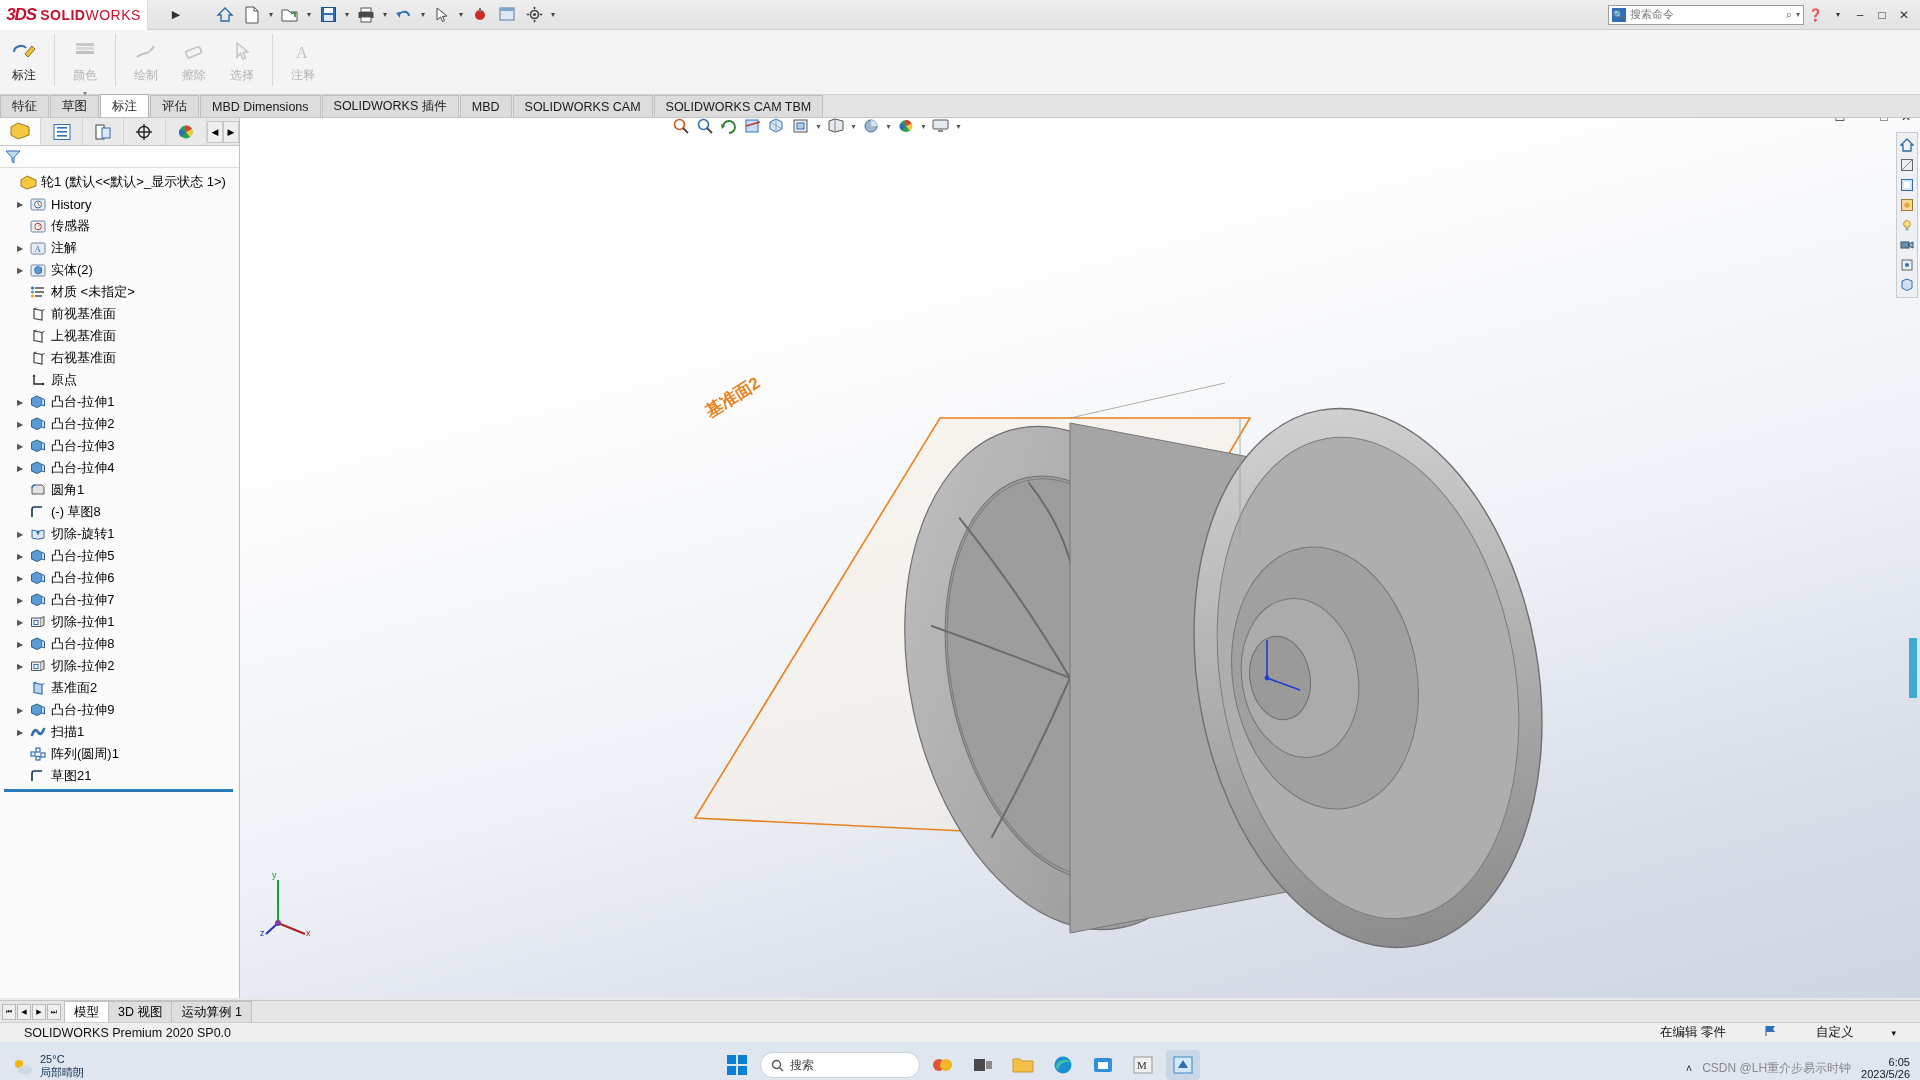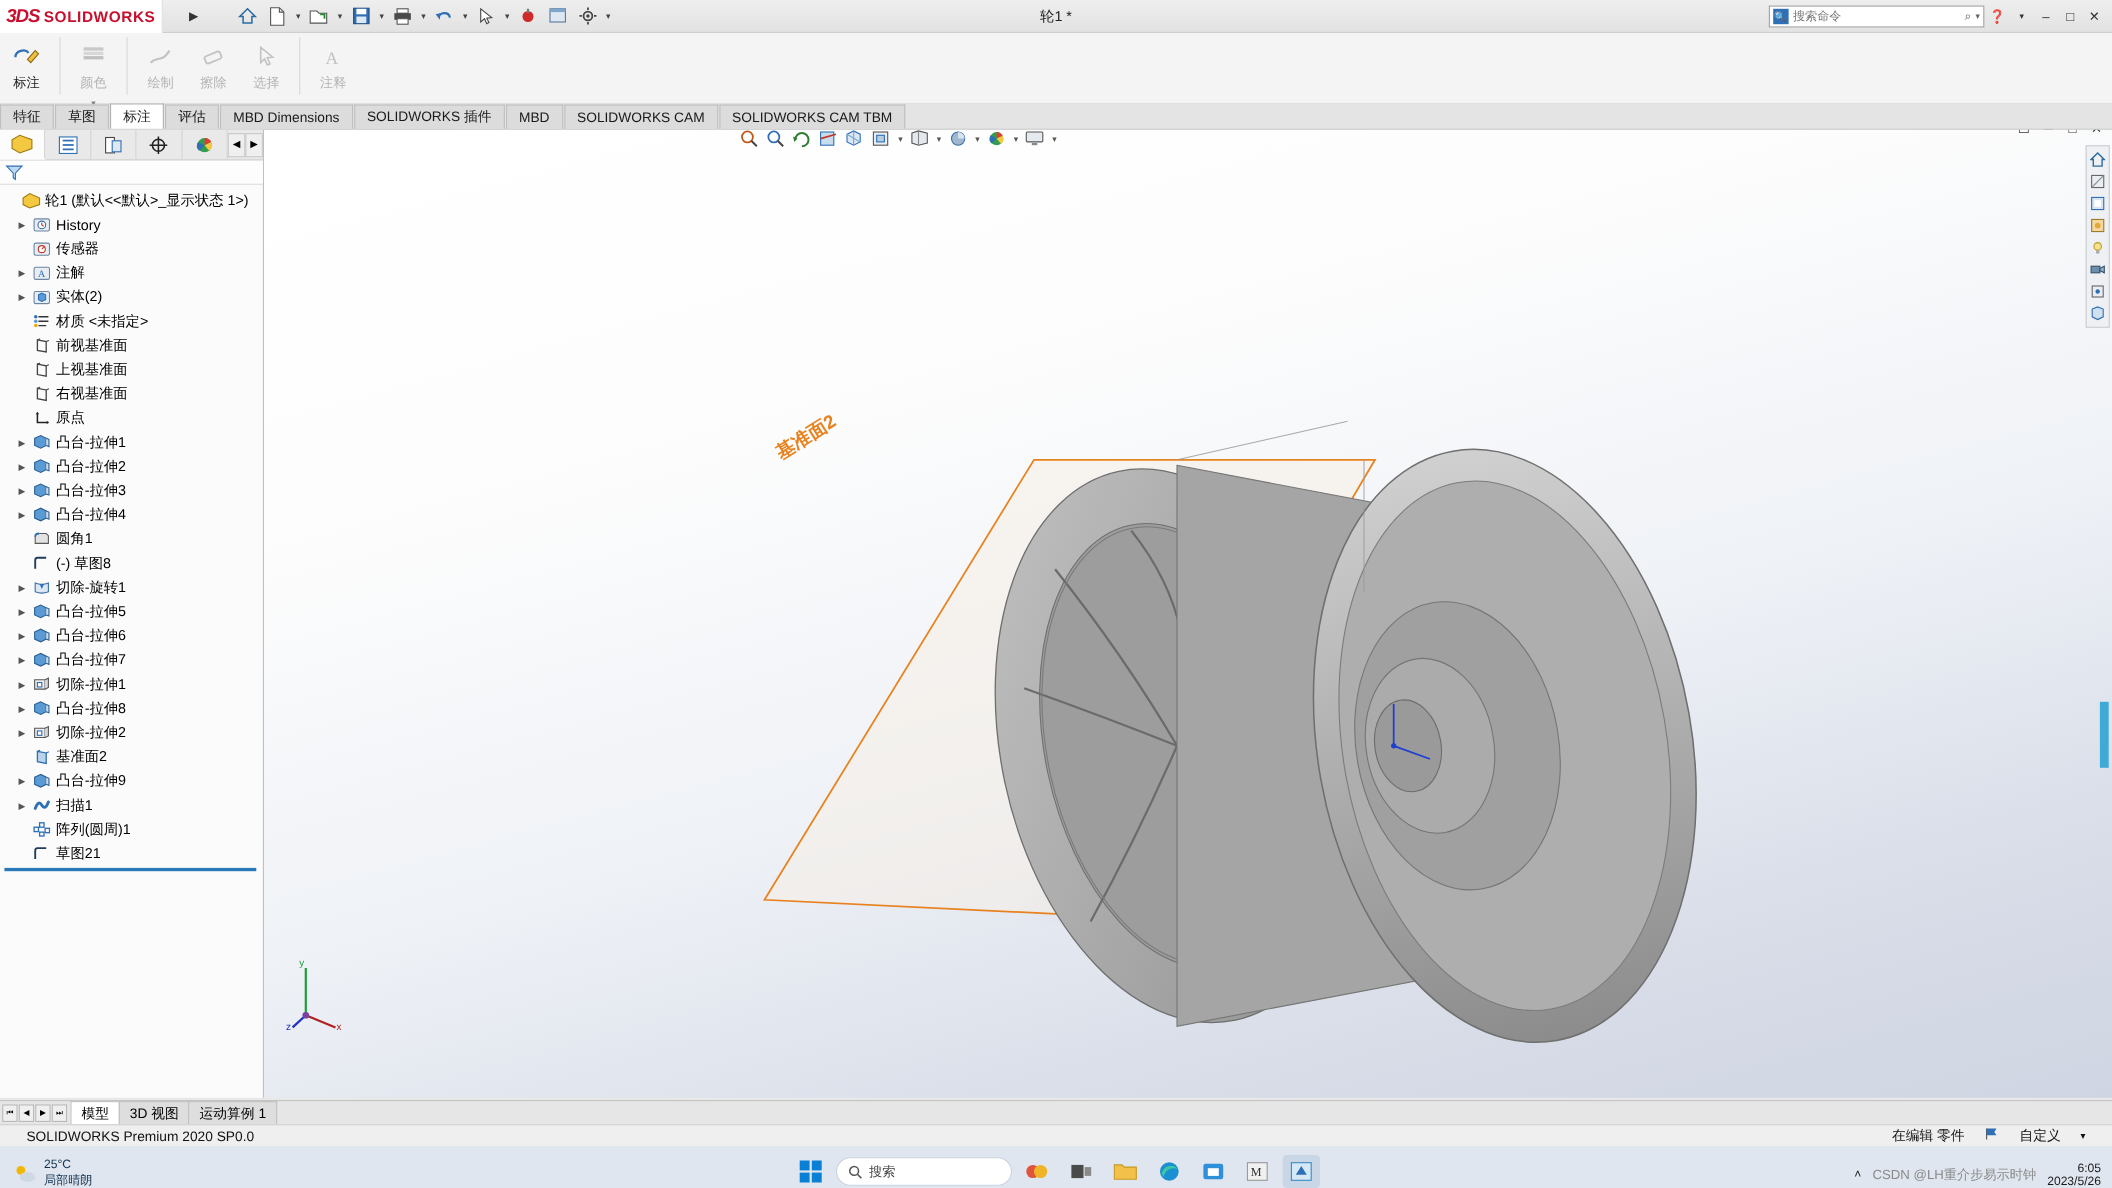--- a/index.html
+++ b/index.html
@@ -19,21 +19,21 @@
     border-bottom:1px solid #cfcfcf;
     display:flex; align-items:center;gap:15px;
   }
   .logo-box {
     width:148px; height:30px; background:#fff;
     display:flex; align-items:center; justify-content:center;
     border-right:1px solid #ddd;
   }
   .logo-3ds { color:#c8102e; font-weight:bold; font-size:17px; font-style:italic; letter-spacing:-1px;}
   .logo-solid { color:#c8102e; font-weight:bold; font-size:14px; letter-spacing:.5px; }
-  .logo-works { color:#c8102e; font-weight:bold; font-size:14px; letter-spacing:.5px; }
+  .logo-works { color:#c8102e; font-weight:normal; font-size:14px; letter-spacing:.5px; }
   .tb-arrow { width:26px; text-align:center; font-size:11px; color:#333; }
   .tb-tools { display:flex; align-items:center; gap:1px; margin-left:8px; }
   .tbi { width:26px; height:26px; display:flex; align-items:center; justify-content:center; border-radius:2px; }
   .drop { font-size:8px; color:#444; width:10px; text-align:center; }
   .doc-title { position:absolute; left:0; right:0; text-align:center; font-size:13px; color:#222; pointer-events:none;}
   .right-tools { margin-left:auto; display:flex; align-items:center; padding-right:6px; gap:2px; }
   .searchbox {
     width:196px; height:20px; background:#fff; border:1px solid #9e9e9e;
     display:flex; align-items:center; gap:4px; padding:0 3px; font-size:11px; color:#777;
   }
@@ -127,21 +127,21 @@
   .bt {
     height:21px; padding:0 9px; display:flex; align-items:center; font-size:12.5px;
     border:1px solid #c0c0c0; border-bottom:none; background:#dedede; margin-right:-1px;
   }
   .bt.active { background:#fff; }
   .statusbar {
     position:absolute; left:0; bottom:38px; width:1920px; height:20px;
     background:#efefef; border-top:1px solid #cfcfcf; display:flex; align-items:center;
     font-size:12.5px; color:#111; padding:0 24px;
   }
-  .sb-right { margin-left:auto; display:flex; align-items:center; gap:18px; }
+  .sb-right { margin-left:auto; display:flex; align-items:center; gap:38px; }
 
   
   .taskbar {
     position:absolute; left:0; bottom:0; width:1920px; height:38px;
     background:#dfe6ef; display:flex; align-items:flex-end;
   }
   .weather { display:flex; align-items:center; gap:6px; padding-left:12px; font-size:11px; color:#12314f; }
   .tb-center { position:absolute; left:50%; transform:translateX(-50%); display:flex; align-items:center; gap:6px; }
   .winlogo { width:20px; height:20px; display:grid; grid-template-columns:1fr 1fr; grid-gap:2px; }
   .winlogo i { background:#0a7fd6; display:block; }
@@ -236,21 +236,20 @@
             <g stroke="#444" stroke-width="1.6">
               <line x1="8.5" y1="0.8" x2="8.5" y2="3"></line>
               <line x1="8.5" y1="14" x2="8.5" y2="16.2"></line>
               <line x1="0.8" y1="8.5" x2="3" y2="8.5"></line>
               <line x1="14" y1="8.5" x2="16.2" y2="8.5"></line>
             </g>
           </svg>
       </div>
       <div class="drop">▾</div>
     </div>
-    <div class="doc-title">轮1 *</div>
     <div class="right-tools">
       <div class="searchbox">
         <span class="search-ico">🔍</span>
         <span>搜索命令</span>
         <span style="margin-left:auto; color:#666;">⌕</span>
         <span style="color:#666; font-size:8px;">▾</span>
       </div>
       <div class="wbtn">❓</div>
       <div class="wbtn" style="font-size:8px">▾</div>
       <div class="wbtn">–</div>

